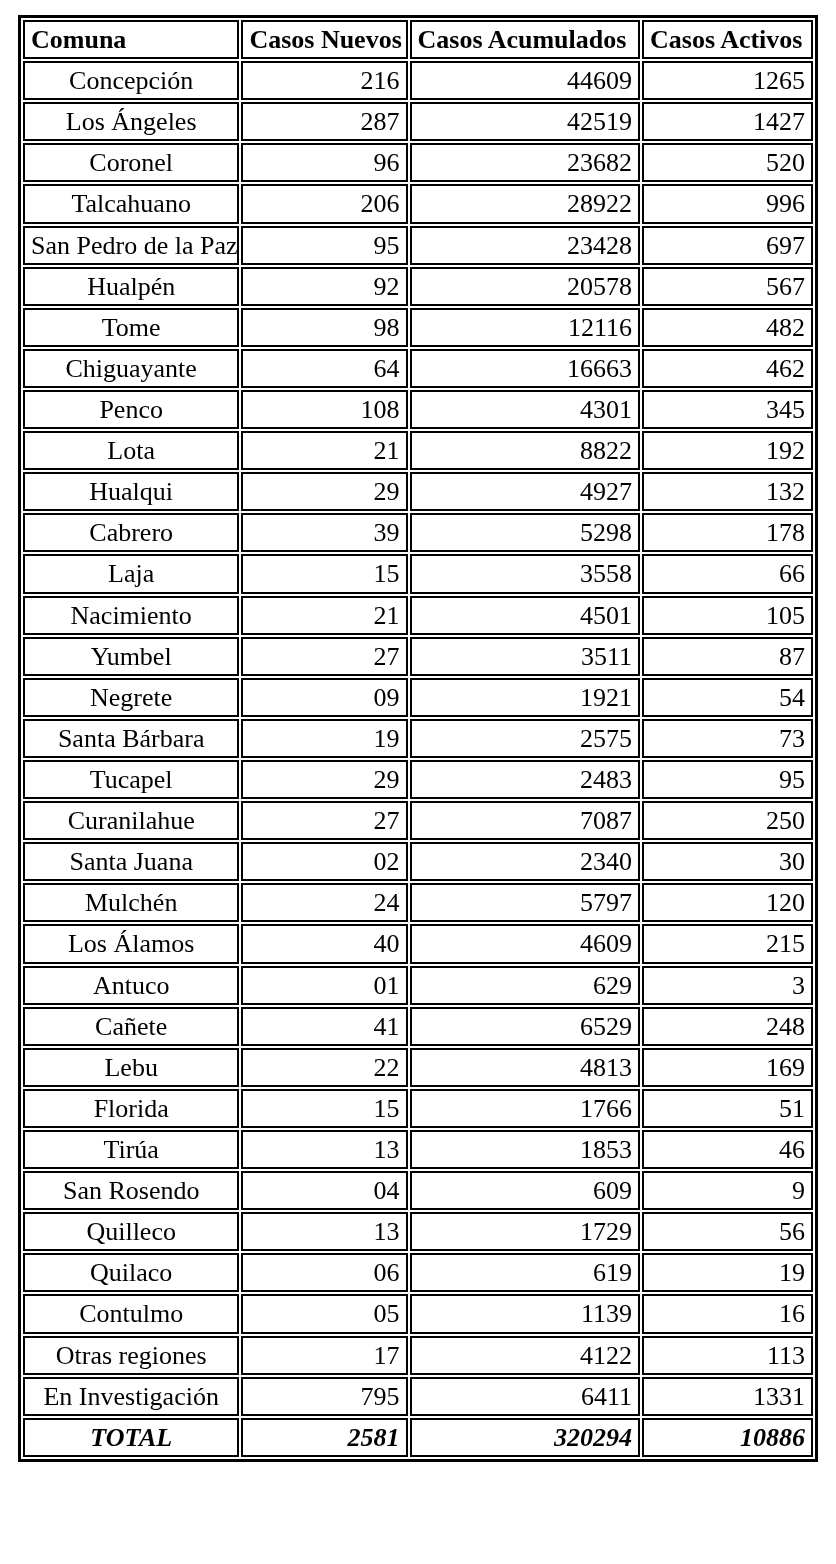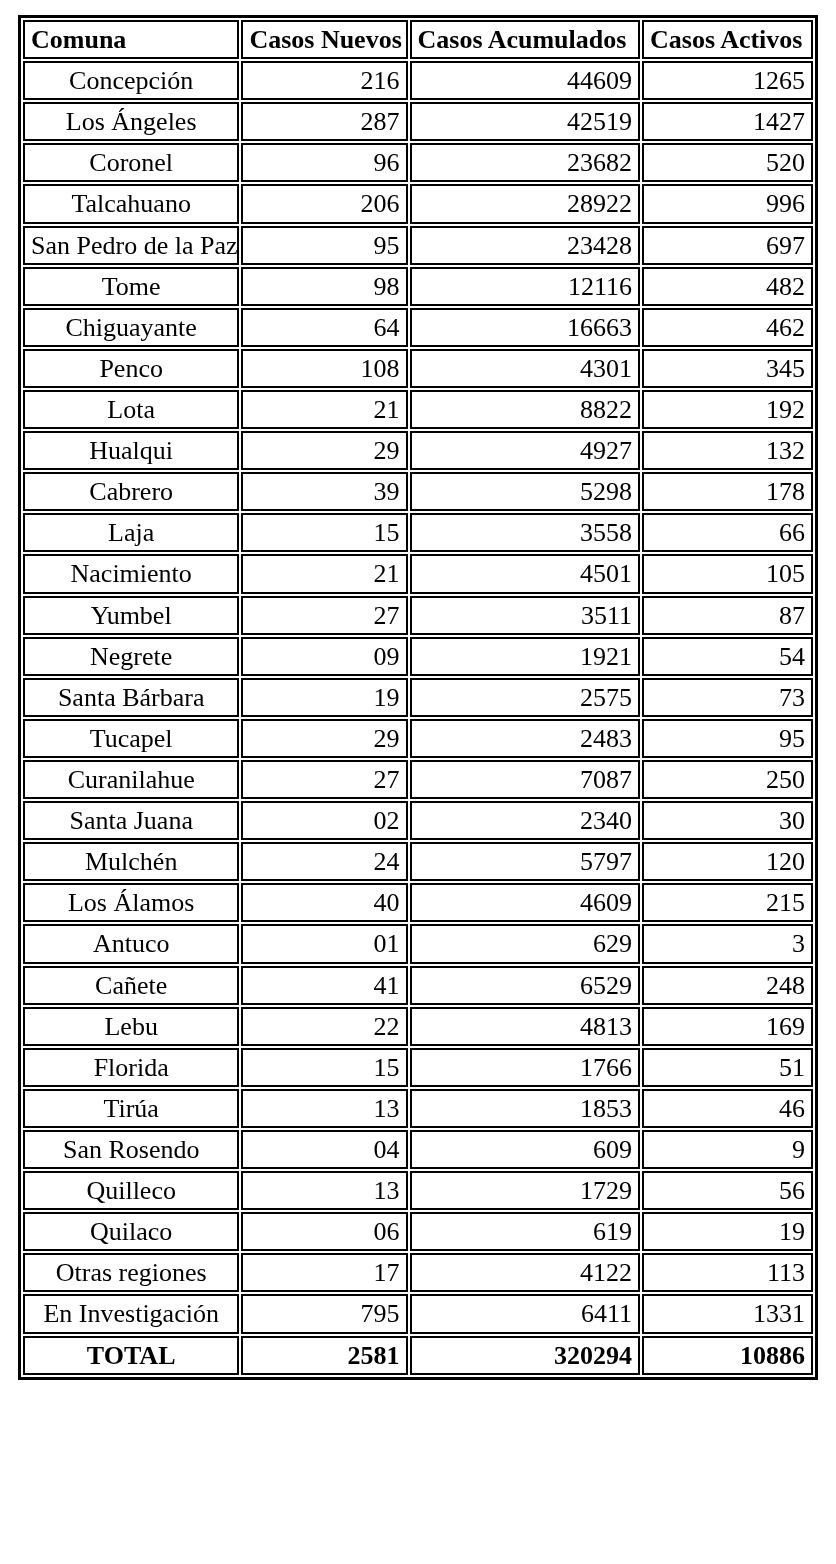--- a/index.html
+++ b/index.html
@@ -42,20 +42,21 @@
     padding-right: 2px;
   }
   td.text-cell {
     text-align: center;
   }
   td.num-cell {
     text-align: right;
   }
   tfoot td {
     font-weight: bold;
+    font-style: italic;
   }
 </style>
 </head>
 <body>
 
 <div class="page">
   <table class="data-table">
     <colgroup>
       <col class="c-comuna">
       <col class="c-nuevos">
@@ -96,20 +97,26 @@
           <td class="num-cell">28922</td>
           <td class="num-cell">996</td>
         </tr>
         <tr>
           <td class="text-cell">San Pedro de la Paz</td>
           <td class="num-cell">95</td>
           <td class="num-cell">23428</td>
           <td class="num-cell">697</td>
         </tr>
         <tr>
+          <td class="text-cell">Hualpén</td>
+          <td class="num-cell">92</td>
+          <td class="num-cell">20578</td>
+          <td class="num-cell">567</td>
+        </tr>
+        <tr>
           <td class="text-cell">Tome</td>
           <td class="num-cell">98</td>
           <td class="num-cell">12116</td>
           <td class="num-cell">482</td>
         </tr>
         <tr>
           <td class="text-cell">Chiguayante</td>
           <td class="num-cell">64</td>
           <td class="num-cell">16663</td>
           <td class="num-cell">462</td>
@@ -238,20 +245,26 @@
           <td class="text-cell">Quilleco</td>
           <td class="num-cell">13</td>
           <td class="num-cell">1729</td>
           <td class="num-cell">56</td>
         </tr>
         <tr>
           <td class="text-cell">Quilaco</td>
           <td class="num-cell">06</td>
           <td class="num-cell">619</td>
           <td class="num-cell">19</td>
+        </tr>
+        <tr>
+          <td class="text-cell">Contulmo</td>
+          <td class="num-cell">05</td>
+          <td class="num-cell">1139</td>
+          <td class="num-cell">16</td>
         </tr>
         <tr>
           <td class="text-cell">Otras regiones</td>
           <td class="num-cell">17</td>
           <td class="num-cell">4122</td>
           <td class="num-cell">113</td>
         </tr>
         <tr>
           <td class="text-cell">En Investigación</td>
           <td class="num-cell">795</td>

